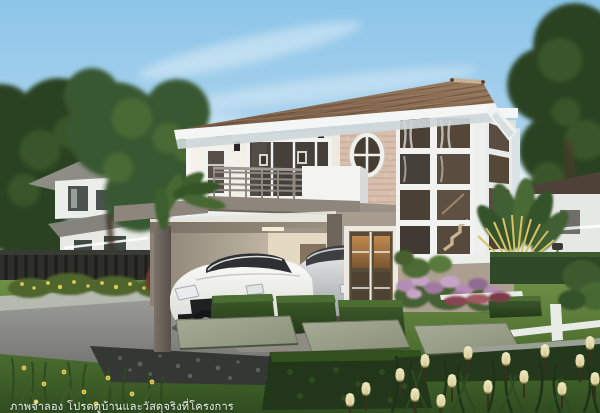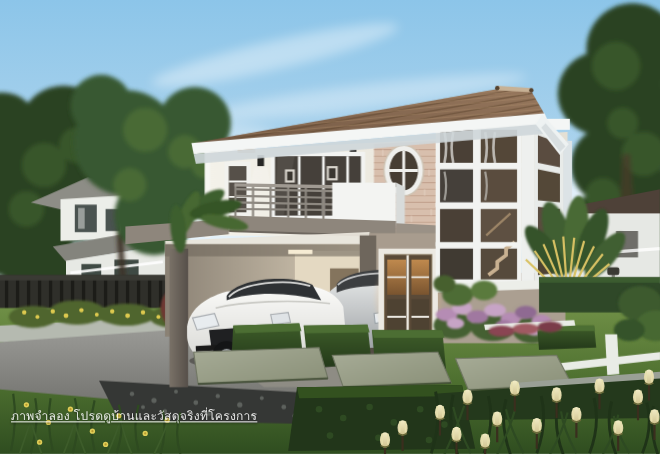--- a/index.html
+++ b/index.html
@@ -1,23 +1,22 @@
 <!DOCTYPE html>
 <html><head>
 <meta charset="utf-8">
 <style>
   html,body{margin:0;padding:0;background:#000;}
   .stage{position:relative;width:600px;height:413px;overflow:hidden;font-family:"DejaVu Sans","Liberation Sans",sans-serif;}
   .stage svg{display:block;}
   .caption{
-    position:absolute;left:10px;top:372px;width:320px;
+    position:absolute;left:10px;top:400px;width:320px;
     font-size:11px;line-height:14px;color:#ffffff;opacity:.88;
     text-shadow:0 1px 2px rgba(0,0,0,.55);letter-spacing:.2px;
     font-family:"DejaVu Sans","Liberation Sans",sans-serif;
-    text-decoration:underline;
   }
 </style>
 </head>
 <body>
 
 <div class="stage">
 <svg width="600" height="413" viewBox="0 0 600 413" xmlns="http://www.w3.org/2000/svg">
   <defs>
     <linearGradient id="gSky" x1="0" y1="0" x2="0" y2="1">
       <stop offset="0" stop-color="#8cc5e9"></stop>

